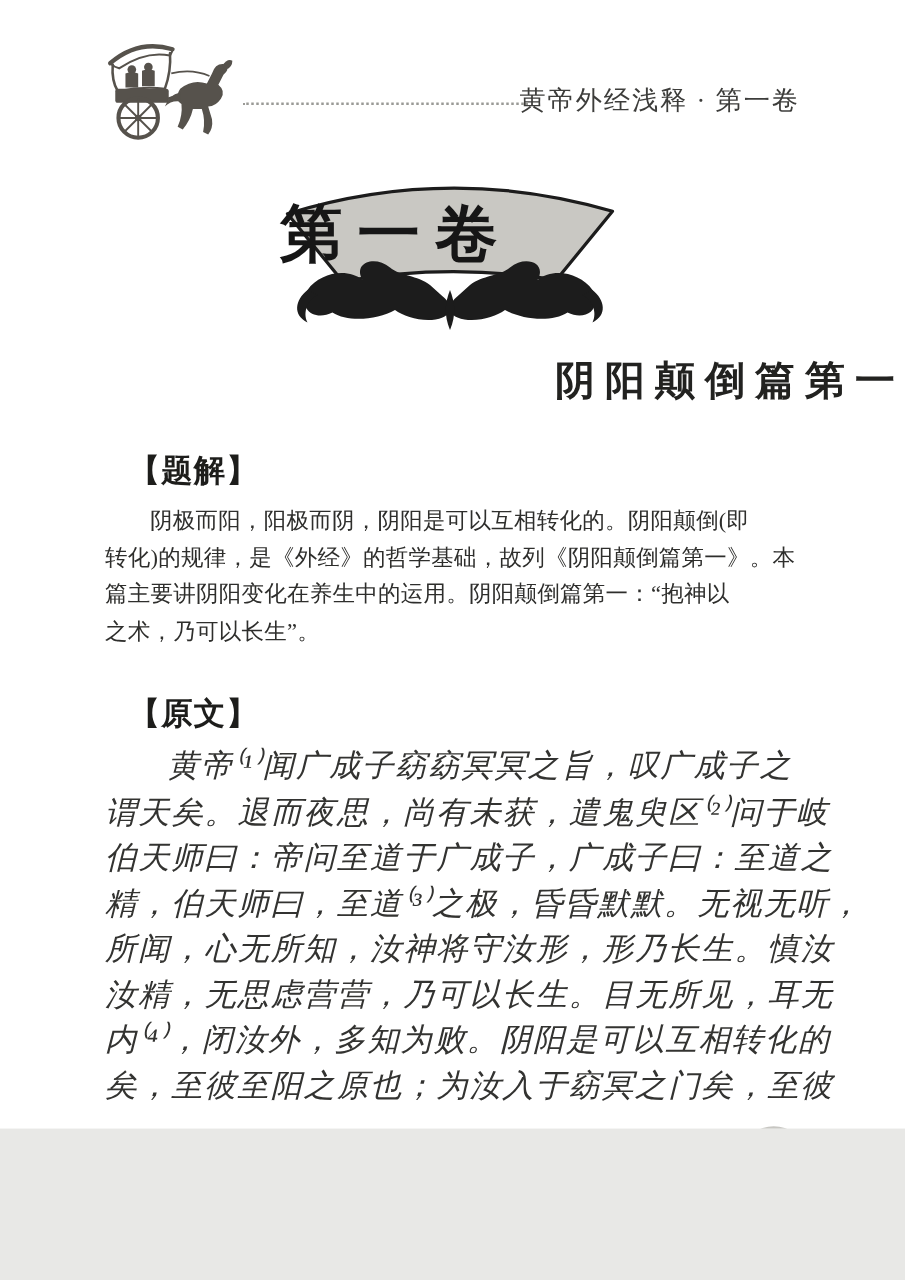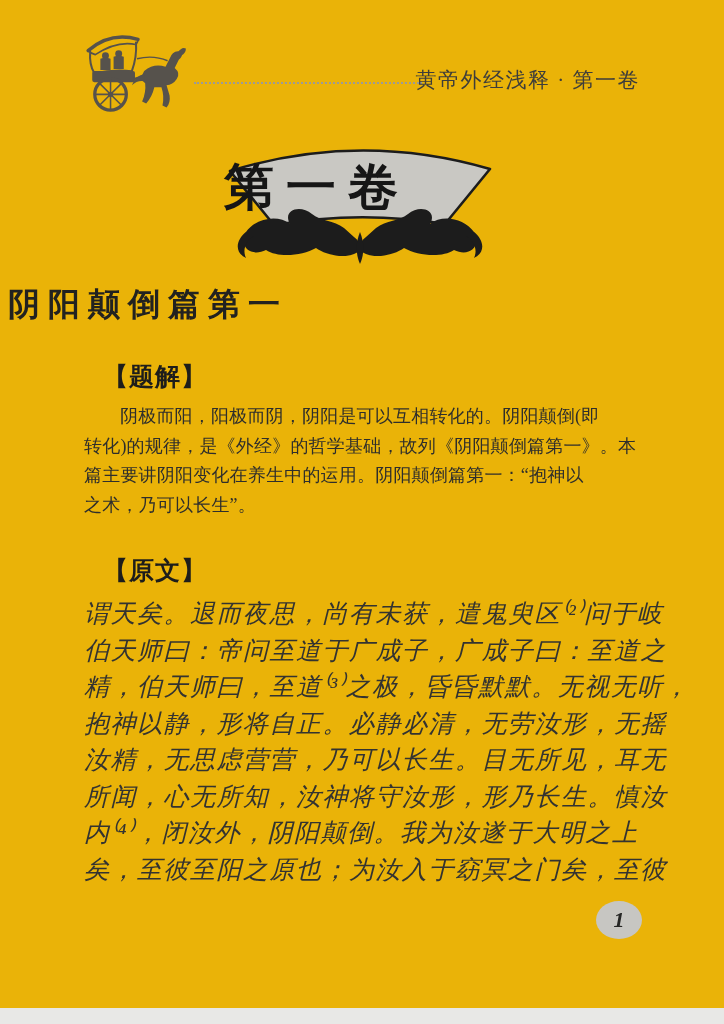--- a/index.html
+++ b/index.html
@@ -1,22 +1,22 @@
 <!DOCTYPE html>
 <html><head>
 <meta charset="utf-8">
 <style>
   * { margin: 0; padding: 0; box-sizing: border-box; }
   html, body { background: #e8e8e6; }
   .page {
     position: relative;
     width: 724px;
-    height: 1008px;
+    height: 903px;
     margin: 0 auto;
-    background: #eab308;
+    background: #ffffff;
     overflow: hidden;
     font-family: "Liberation Serif", serif;
     color: #2b2b2b;
   }
 
   
   .header-carriage {
     position: absolute;
     left: 80px; top: 28px;
     width: 112px; height: 92px;
@@ -54,21 +54,21 @@
     text-indent: 12px; 
     color: #161616;
     font-family: "Liberation Serif", serif;
   }
 
   
   .chapter-title {
     position: absolute;
     left: 0; top: 283px;
     width: 100%;
-    text-align: left;
+    text-align: right;
     font-size: 32px;
     font-weight: bold;
     letter-spacing: 8px;
     text-indent: 8px;
     color: #222220;
     font-family: Liberation Mono, monospace;
   }
 
   
   .sec-heading {
@@ -207,27 +207,27 @@
   <div class="tijie-block">
     <div class="tline indent">阴极而阳，阳极而阴，阴阳是可以互相转化的。阴阳颠倒(即</div>
     <div class="tline">转化)的规律，是《外经》的哲学基础，故列《阴阳颠倒篇第一》。本</div>
     <div class="tline">篇主要讲阴阳变化在养生中的运用。阴阳颠倒篇第一：“抱神以</div>
     <div class="tline">之术，乃可以长生”。</div>
   </div>
 
   <div class="sec-heading yuanwen">【原文】</div>
 
   <div class="yuanwen-block">
+    <div class="yline indent">黄帝⁽¹⁾闻广成子窈窈冥冥之旨，叹广成子之</div>
     <div class="yline">谓天矣。退而夜思，尚有未获，遣鬼臾区⁽²⁾问于岐</div>
     <div class="yline">伯天师曰：帝问至道于广成子，广成子曰：至道之</div>
     <div class="yline">精，伯天师曰，至道⁽³⁾之极，昏昏默默。无视无听，</div>
-    <div class="yline">抱神以静，形将自正。必静必清，无劳汝形，无摇</div>
+    <div class="yline">所闻，心无所知，汝神将守汝形，形乃长生。慎汝</div>
     <div class="yline">汝精，无思虑营营，乃可以长生。目无所见，耳无</div>
-    <div class="yline">所闻，心无所知，汝神将守汝形，形乃长生。慎汝</div>
-    <div class="yline">内⁽⁴⁾，闭汝外，阴阳颠倒。我为汝遂于大明之上</div>
+    <div class="yline">内⁽⁴⁾，闭汝外，多知为败。阴阳是可以互相转化的</div>
     <div class="yline">矣，至彼至阳之原也；为汝入于窈冥之门矣，至彼</div>
   </div>
 
   <div class="page-badge">
     <span>1</span>
   </div>
 
 </div>
 
 </body></html>

